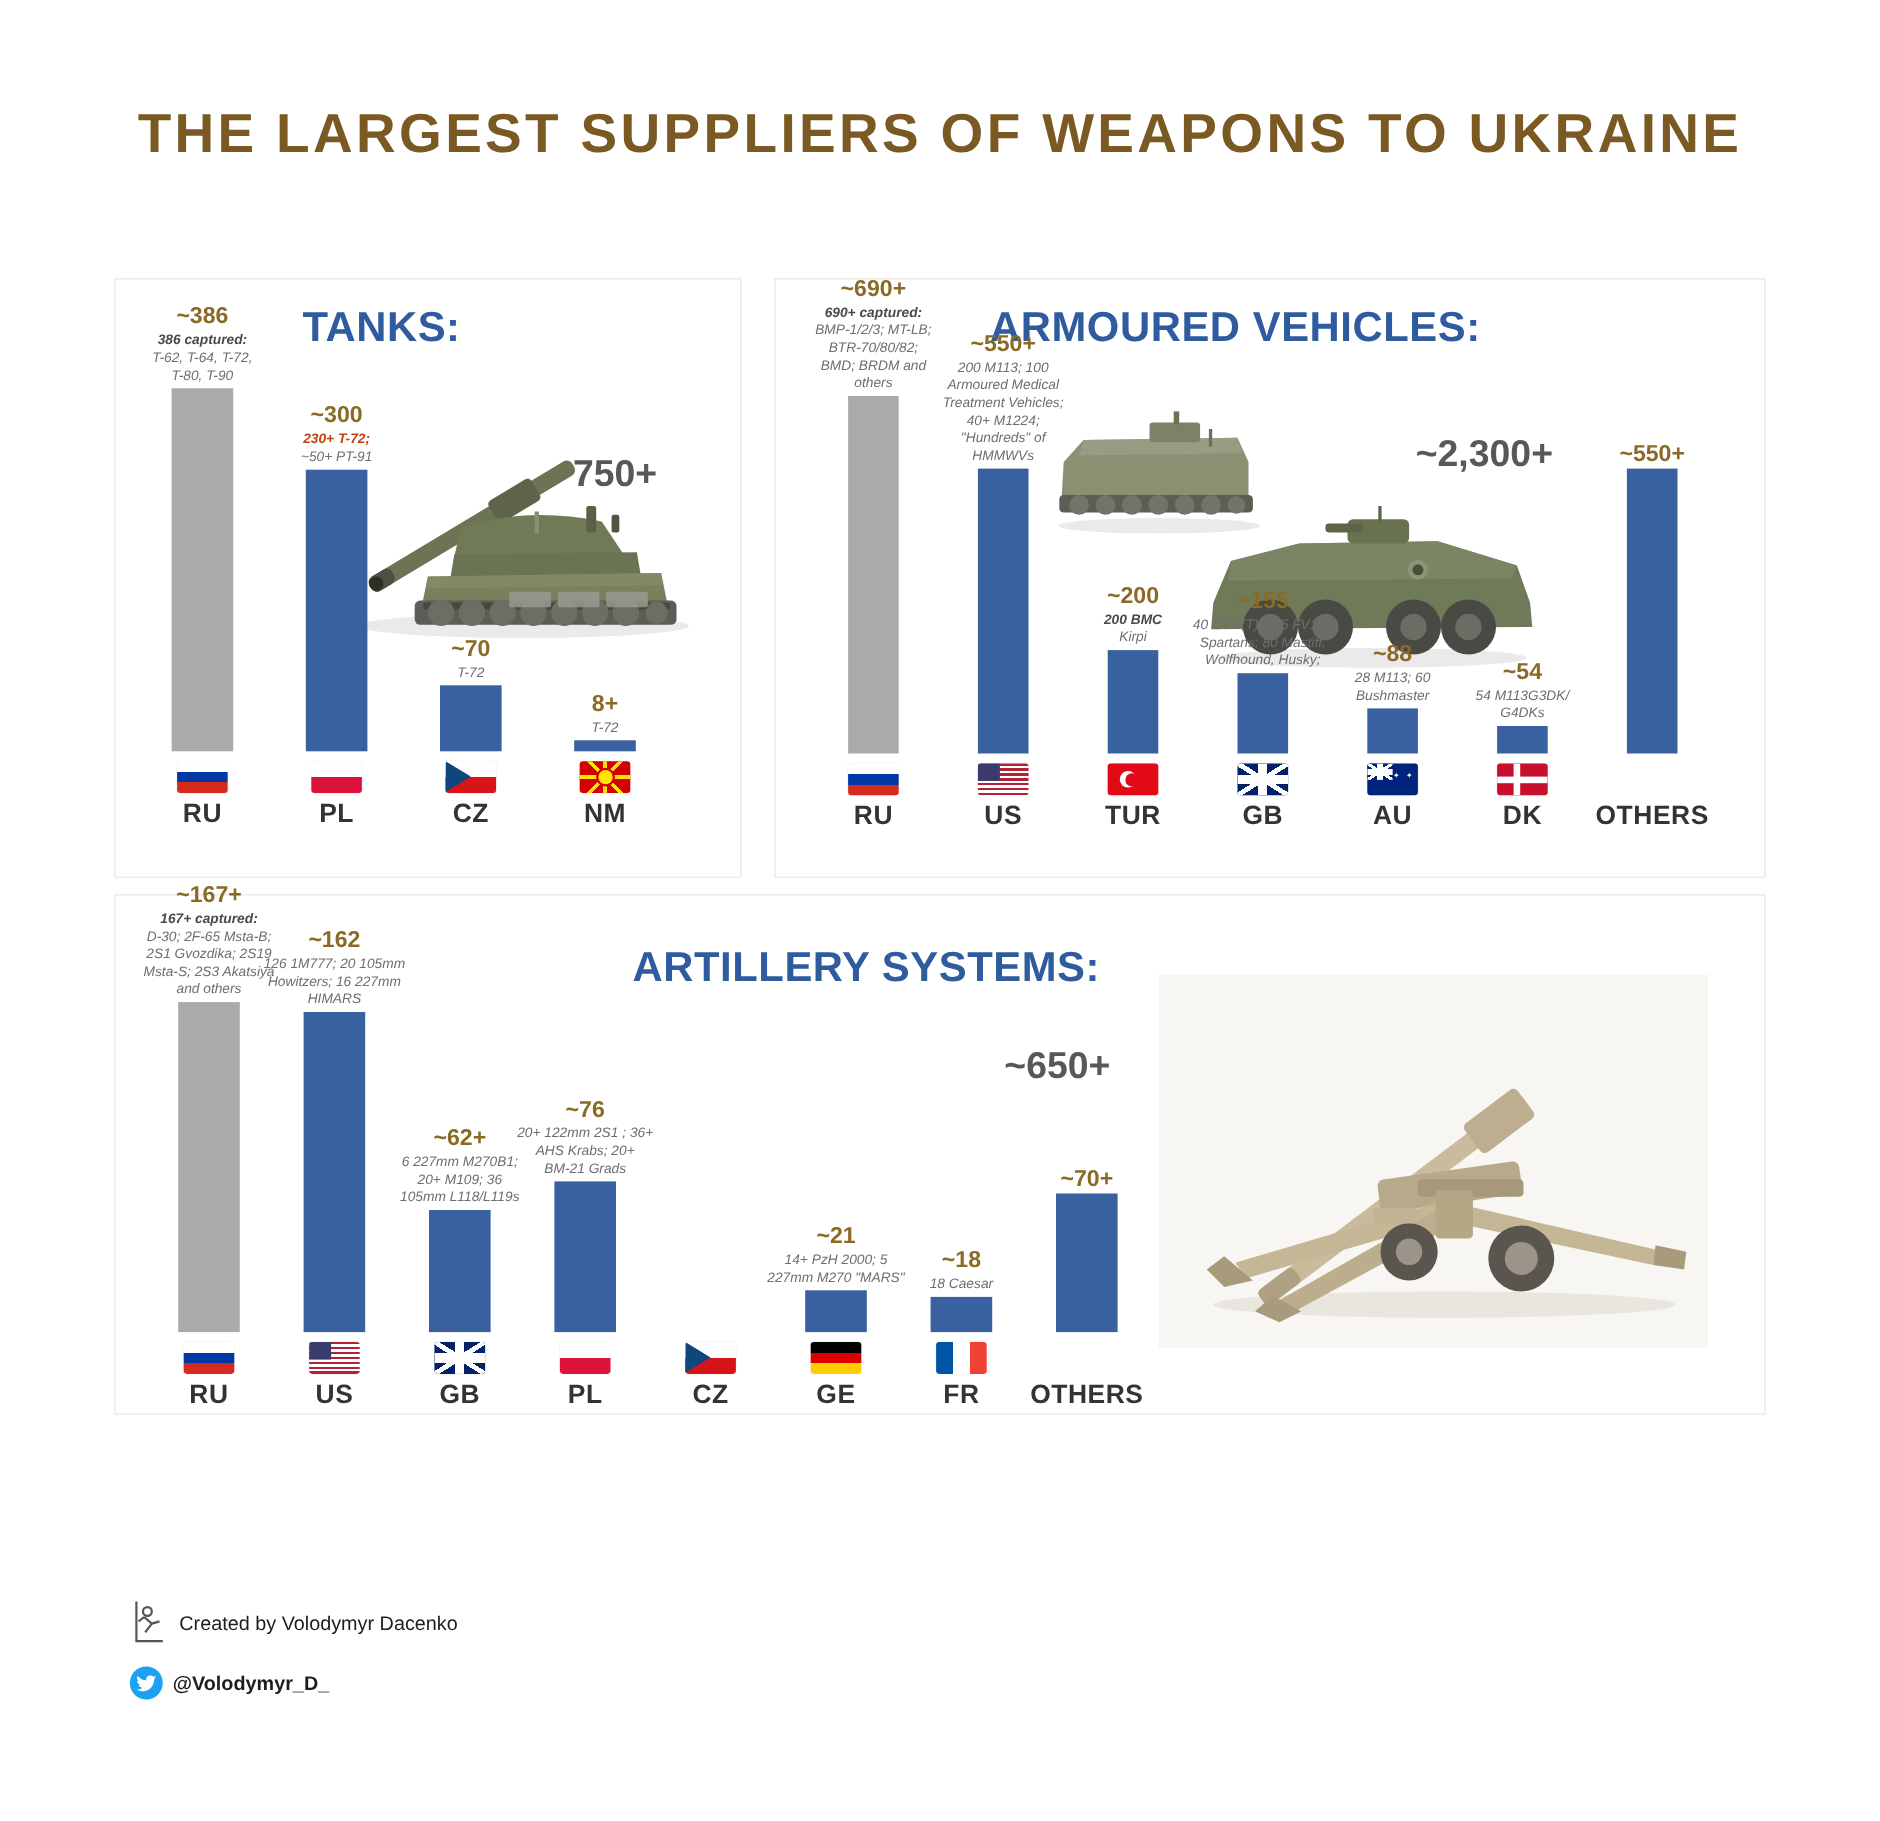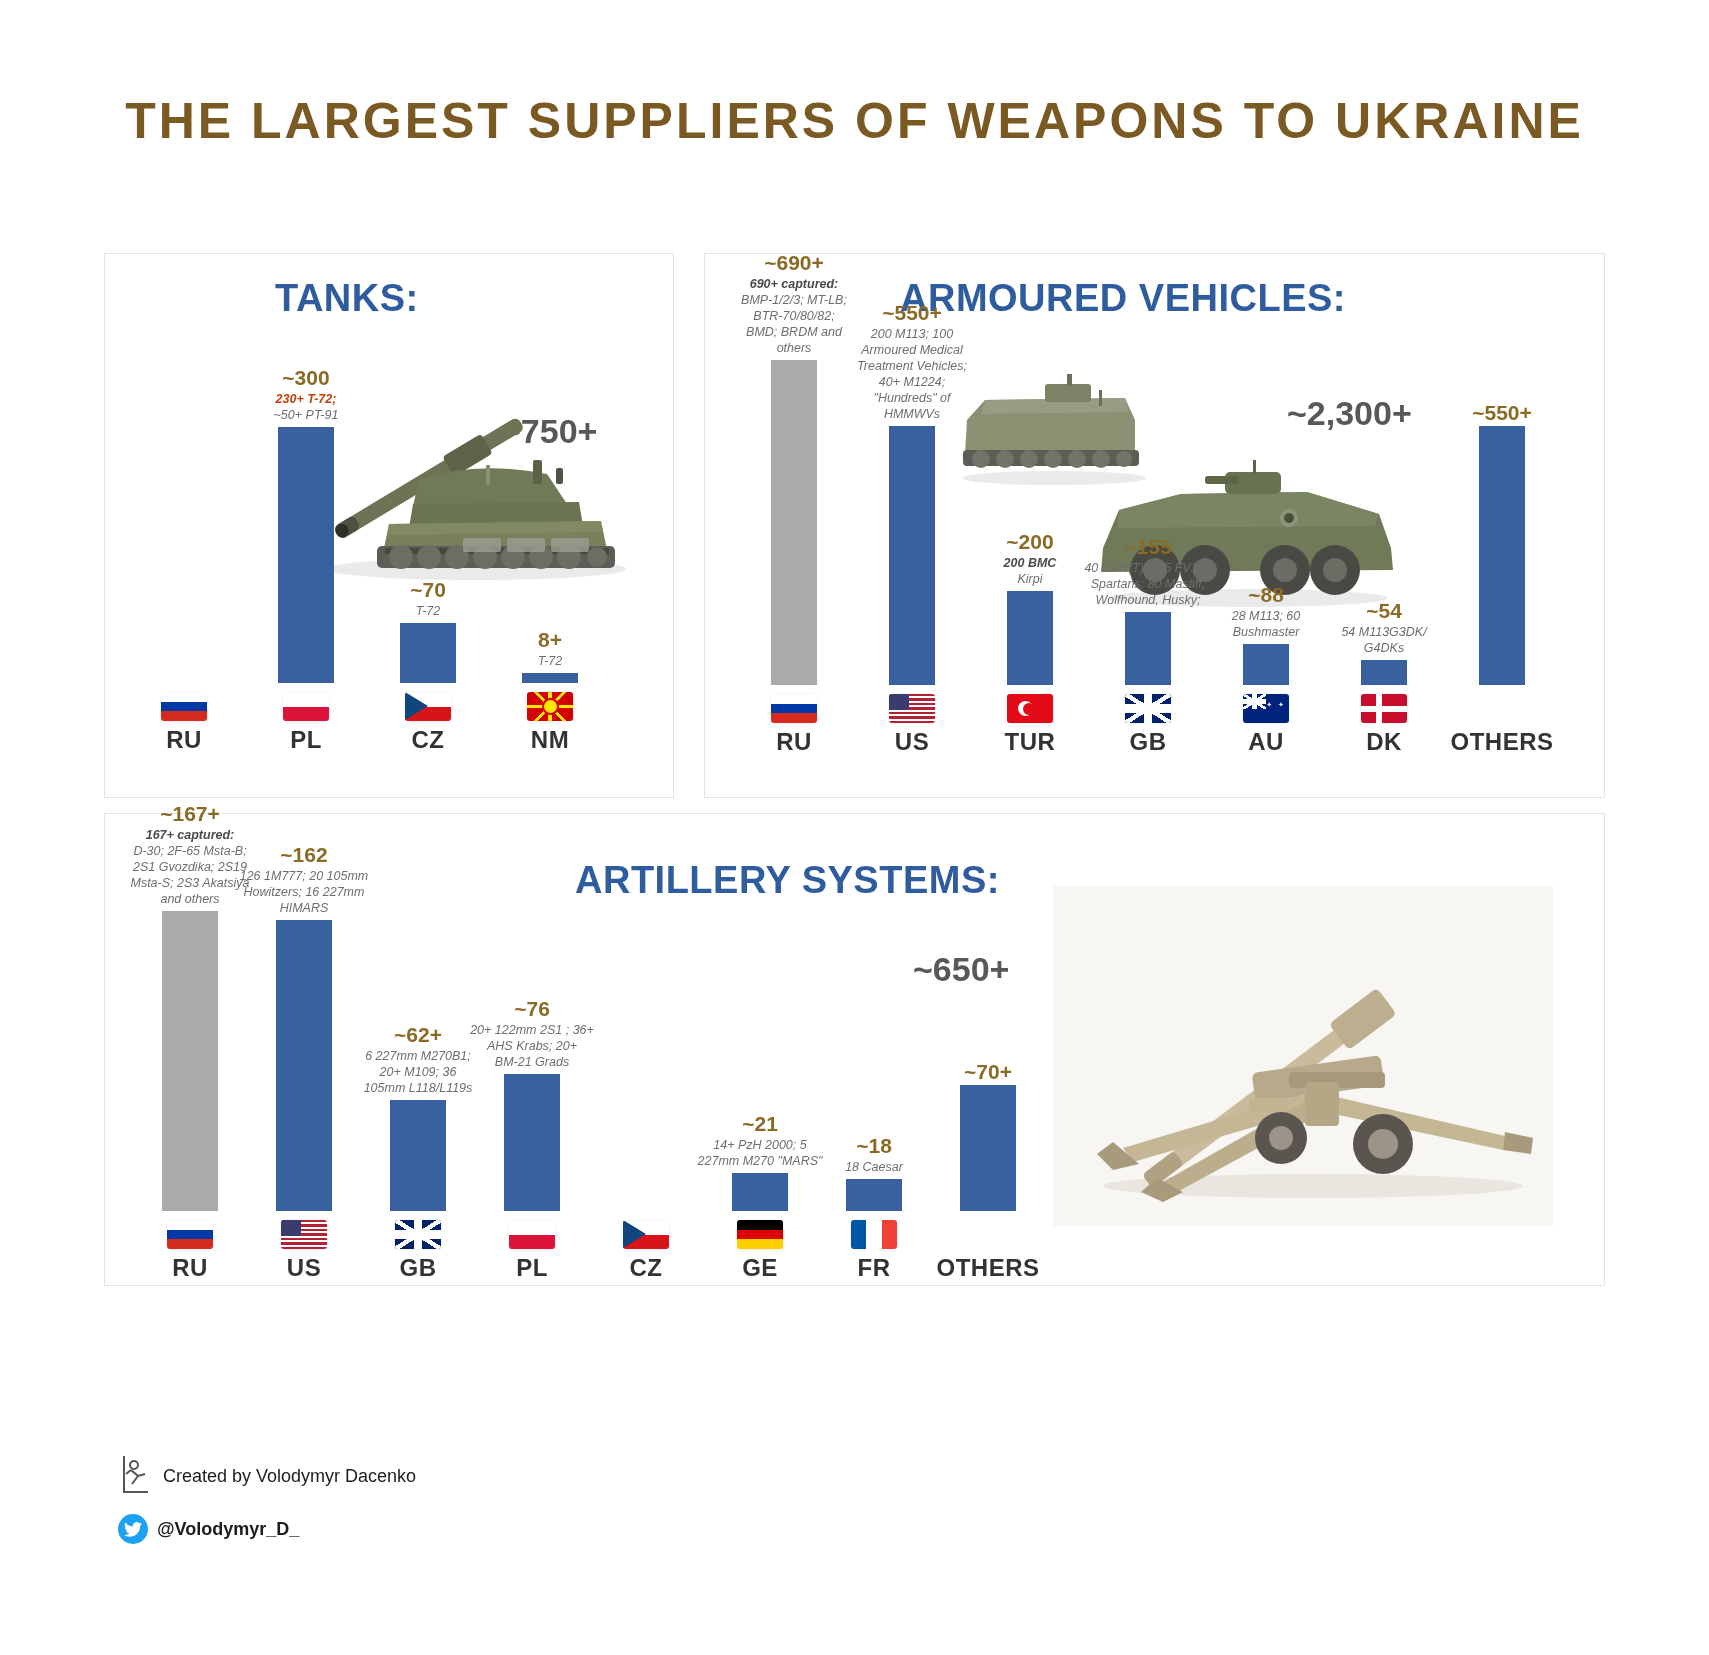--- a/index.html
+++ b/index.html
@@ -235,20 +235,25 @@
         <g fill="#9a9a90" opacity="0.85">
           <rect x="162" y="174" width="38" height="14" rx="2"></rect>
           <rect x="206" y="174" width="38" height="14" rx="2"></rect>
           <rect x="250" y="174" width="38" height="14" rx="2"></rect>
         </g>
       </svg>
     </div>
 
     <div class="bars" id="bars-tanks" style="left:18px; top:70px; width:532px; height:430px;">
         <div class="col" style="width: 122px;">
+          <div class="col-stack" style="width: 122px;">
+            <div class="val">~386</div>
+            <div class="sub" style="width: 150px;"><div style="font-weight: bold; color: rgb(74, 74, 76);">386 captured:</div><div>T-62, T-64, T-72,</div><div>T-80, T-90</div></div>
+            <div class="bar" style="height: 330px; width: 56px; background: rgb(170, 170, 170);"></div>
+          </div>
           <div class="flagbox f-ru"></div>
           <div class="cc">RU</div>
         </div>
         <div class="col" style="width: 122px;">
           <div class="col-stack" style="width: 122px;">
             <div class="val">~300</div>
             <div class="sub" style="width: 150px;"><div style="font-weight: bold; color: #c2410c;">230+ T-72;</div><div>~50+ PT-91</div></div>
             <div class="bar" style="height: 256px; width: 56px; background: rgb(57, 96, 159);"></div>
           </div>
           <div class="flagbox f-pl"></div>

